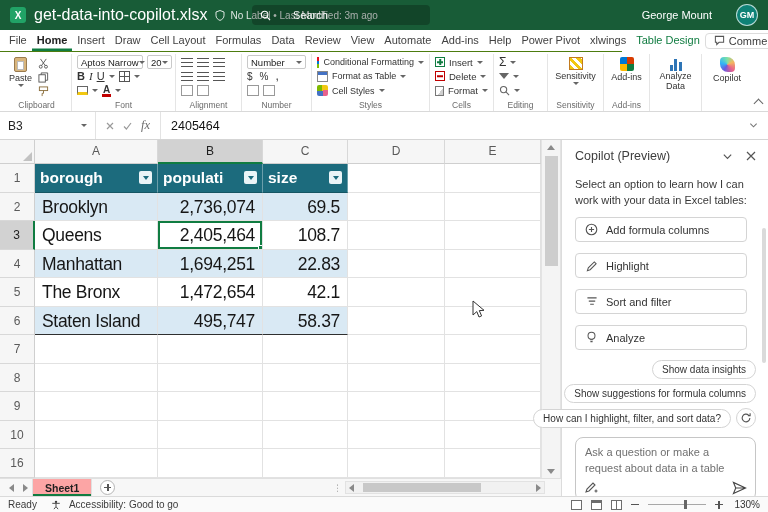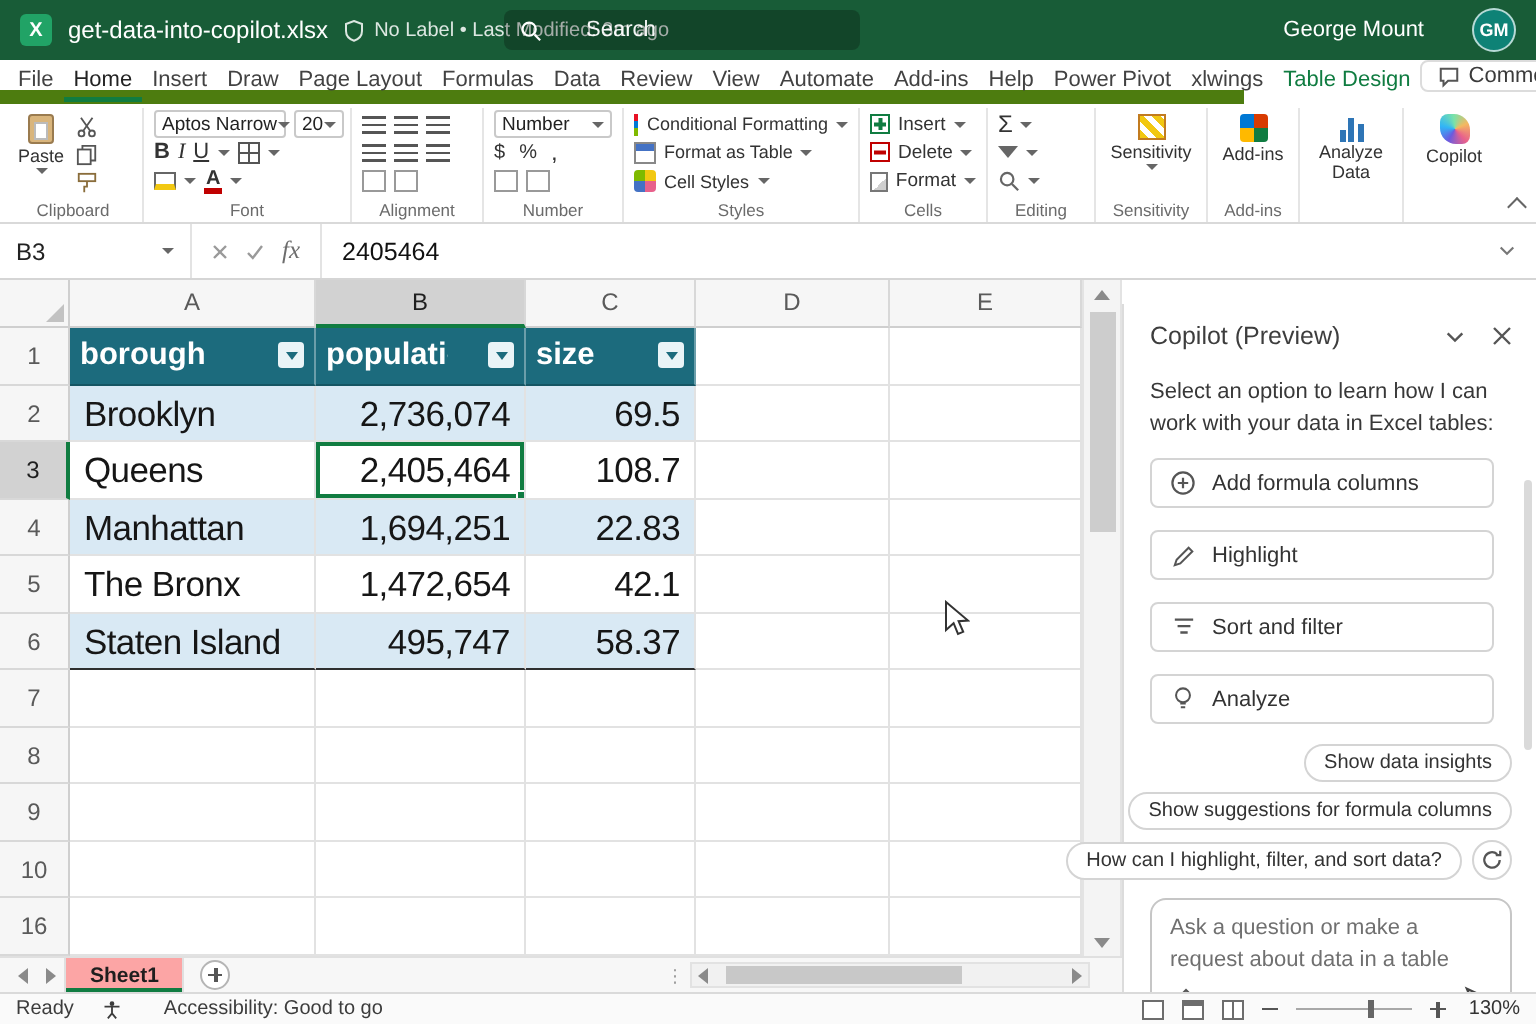--- a/index.html
+++ b/index.html
@@ -3,31 +3,31 @@
 <meta charset="utf-8">
 <style>
   *{box-sizing:border-box;margin:0;padding:0;user-select:none}
   html,body{width:768px;height:512px;overflow:hidden}
   body{font-family:"Liberation Sans",sans-serif;background:#fff}
   .app{position:relative;width:768px;height:512px;overflow:hidden;background:#fff}
 
   
   .titlebar{position:absolute;top:0;left:0;width:768px;height:30px;background:#185C37;display:flex;align-items:center;padding:0 10px;gap:8px;color:#fff}
   .xlicon{width:16px;height:16px;background:#21A366;border-radius:3px;display:flex;align-items:center;justify-content:center;font-size:10px;font-weight:bold;color:#fff;flex:0 0 auto}
-  .fname{font-size:12px;white-space:nowrap}
+  .fname{font-size:16px;white-space:nowrap}
   .docstat{display:flex;align-items:center;gap:5px;font-size:10px;color:rgba(255,255,255,.85);white-space:nowrap}
   .searchbox{position:absolute;left:252px;top:5px;width:178px;height:20px;background:rgba(0,0,0,.25);border-radius:4px;display:flex;align-items:center;gap:22px;padding:0 8px;font-size:11px;color:rgba(255,255,255,.95)}
   .tright{margin-left:auto;display:flex;align-items:center;gap:24px}
   .uname{font-size:11px;white-space:nowrap}
   .avatar{width:22px;height:22px;border-radius:50%;background:#0E8276;display:flex;align-items:center;justify-content:center;font-size:9px;font-weight:bold;border:1.5px solid rgba(255,255,255,.7)}
 
   
-  .menubar{position:absolute;top:30px;left:0;width:622px;height:22px;background:#fff;border-bottom:7px solid #4d7c0f;display:flex;align-items:flex-start;padding:0 4px;font-size:11px;color:#424242}
+  .menubar{position:absolute;top:30px;left:0;width:622px;height:22px;background:#fff;border-bottom:1px solid #4d7c0f;display:flex;align-items:center;padding:0 4px;font-size:11px;color:#424242}
   .mtab{padding:0 5px;line-height:21px;white-space:nowrap;cursor:default}
-  .mtab.active{color:#222;font-weight:normal;box-shadow:inset 0 -2.5px 0 #107C41}
+  .mtab.active{color:#222;font-weight:bold;box-shadow:inset 0 -2.5px 0 #107C41}
   .mtab.ctx{color:#107C41}
   .mright{margin-left:auto;display:flex;align-items:center;gap:7px;padding-right:4px}
   .combtn{display:flex;align-items:center;gap:4px;border:1px solid #DCDCDC;border-radius:4px;padding:1px 8px;font-size:11px;color:#3b3b3b;background:#fff}
 
   
   .ribbon{position:absolute;top:52px;left:0;width:768px;height:60px;background:#fff;border-bottom:1px solid #D9D9D9;display:flex;align-items:stretch;padding:2px 2px 0 2px}
   .rgroup{position:relative;border-right:1px solid #E5E5E5;padding:1px 3px 13px 3px;display:flex;flex-direction:column}
   .glabel{position:absolute;bottom:1px;left:0;right:0;text-align:center;font-size:8.5px;color:#6b6b6b;white-space:nowrap}
   .rrow{display:flex;align-items:center;gap:4px;height:15px;font-size:10px;color:#333;white-space:nowrap;padding:0 2px}
   .selbox{border:1px solid #C9C9C9;border-radius:2px;height:14px;display:flex;align-items:center;justify-content:space-between;padding:0 3px;font-size:9.5px;color:#222;background:#fff}
@@ -94,21 +94,21 @@
 
   
   .vscroll{position:absolute;left:541px;top:0;width:20px;height:338px;background:#F4F4F4;border-left:1px solid #E3E3E3;border-right:1px solid #E3E3E3}
   .varr{position:absolute;left:0;width:100%;height:14px;display:flex;align-items:center;justify-content:center}
   .varr.up{top:0}.varr.down{bottom:0}
   .tri-up{width:0;height:0;border-left:4px solid transparent;border-right:4px solid transparent;border-bottom:5px solid #8a8a8a}
   .tri-down{width:0;height:0;border-left:4px solid transparent;border-right:4px solid transparent;border-top:5px solid #8a8a8a}
   .vthumb{position:absolute;left:3px;top:16px;width:13px;height:110px;background:#CDCDCD}
 
   
-  .copilot{position:absolute;left:561px;top:12px;width:207px;height:356px;background:#fff;border-left:1px solid #DCDCDC;padding:9px 12px 0 13px}
+  .copilot{position:absolute;left:561px;top:0;width:207px;height:356px;background:#fff;border-left:1px solid #DCDCDC;padding:9px 12px 0 13px}
   .cphead{display:flex;align-items:center}
   .cptitle{font-size:12.5px;color:#3d3d3d}
   .cpicons{margin-left:auto;display:flex;align-items:center;gap:13px;color:#555}
   .cpintro{margin-top:14px;font-size:11px;line-height:1.42;color:#383838;width:172px}
   .cpopts{margin-top:9px;display:flex;flex-direction:column;gap:11px;width:172px}
   .opt{display:flex;align-items:center;gap:8px;height:25px;border:1px solid #D4D4D4;border-radius:4px;background:#fff;font-size:11px;color:#333;padding:0 9px;font-family:inherit;text-align:left}
   .oicon{display:flex;align-items:center;justify-content:center;width:13px;color:#555}
   .panelsb{position:absolute;right:2px;top:88px;width:4px;height:135px;background:#DADADA;border-radius:2px}
   .cpchips{margin-top:10px;display:flex;flex-direction:column;align-items:flex-end;gap:5px}
   .chiprow{display:flex;align-items:center;gap:5px}
@@ -129,21 +129,21 @@
   .addsheet{width:15px;height:15px;border-radius:50%;border:1px solid #B5B5B5;margin-left:8px;display:flex;align-items:center;justify-content:center;position:relative;background:#fff}
   .addsheet::before{content:'';position:absolute;width:7px;height:1.3px;background:#555}
   .addsheet::after{content:'';position:absolute;width:1.3px;height:7px;background:#555}
   .hdots{position:absolute;left:333px;color:#9a9a9a;font-size:9px;letter-spacing:1px}
   .hscroll{position:absolute;left:345px;top:2px;width:200px;height:13px;background:#F1F1F1;border:1px solid #E2E2E2;display:flex;align-items:center;padding:0 3px;gap:3px}
   .hthumb{width:118px;height:9px;background:#C8C8C8;margin-left:6px}
 
   
   .statusbar{position:absolute;top:496px;left:0;width:768px;height:16px;background:#FAFAFA;border-top:1px solid #DADADA;display:flex;align-items:center;font-size:10px;color:#3c3c3c;padding:0 8px;gap:14px}
   .sleft{display:flex;align-items:center;gap:14px}
-  .acc{display:flex;align-items:center;gap:21px}
+  .acc{display:flex;align-items:center;gap:8px}
   .sright{margin-left:auto;display:flex;align-items:center;gap:9px}
   .vicon{width:11px;height:10px;border:1px solid #6d6d6d;background:#fff}
   .vicon.b{background:linear-gradient(180deg,#6d6d6d 0 2px,#fff 2px)}
   .vicon.c{background:linear-gradient(90deg,#fff 0 4px,#6d6d6d 4px 5px,#fff 5px)}
   .zminus{width:8px;height:1.5px;background:#555}
   .ztrack{width:58px;height:1.5px;background:#A8A8A8;position:relative}
   .zthumb{position:absolute;left:62%;top:-3.5px;width:3.5px;height:9px;background:#666}
   .zplus{width:8px;height:8px;position:relative}
   .zplus::before{content:'';position:absolute;top:3.2px;left:0;width:8px;height:1.5px;background:#555}
   .zplus::after{content:'';position:absolute;left:3.2px;top:0;width:1.5px;height:8px;background:#555}
@@ -182,21 +182,21 @@
         </div>
     </div>
   </div>
 
   <div class="menubar">
     <div style="display:flex;align-items:center">
         <div class="mtab">File</div>
         <div class="mtab active">Home</div>
         <div class="mtab">Insert</div>
         <div class="mtab">Draw</div>
-        <div class="mtab">Page Layout</div>
+        <div class="mtab">Cell Layout</div>
         <div class="mtab">Formulas</div>
         <div class="mtab">Data</div>
         <div class="mtab">Review</div>
         <div class="mtab">View</div>
         <div class="mtab">Automate</div>
         <div class="mtab">Add-ins</div>
         <div class="mtab">Help</div>
         <div class="mtab">Power Pivot</div>
         <div class="mtab">xlwings</div>
         <div class="mtab ctx">Table Design</div>

